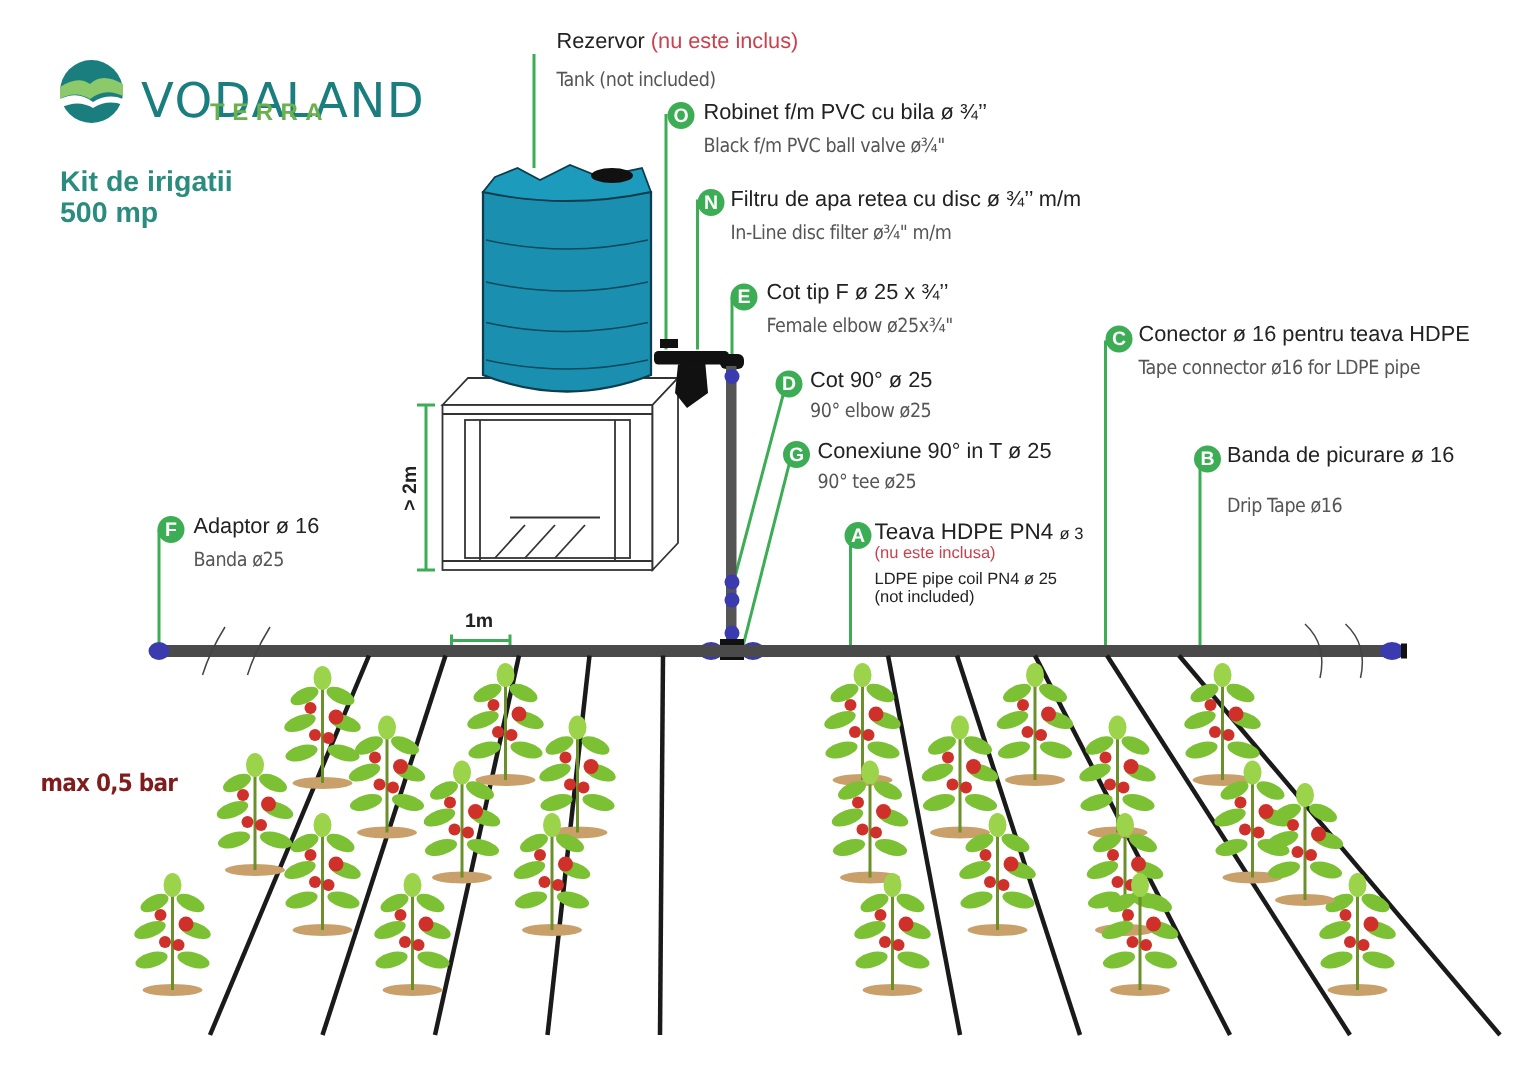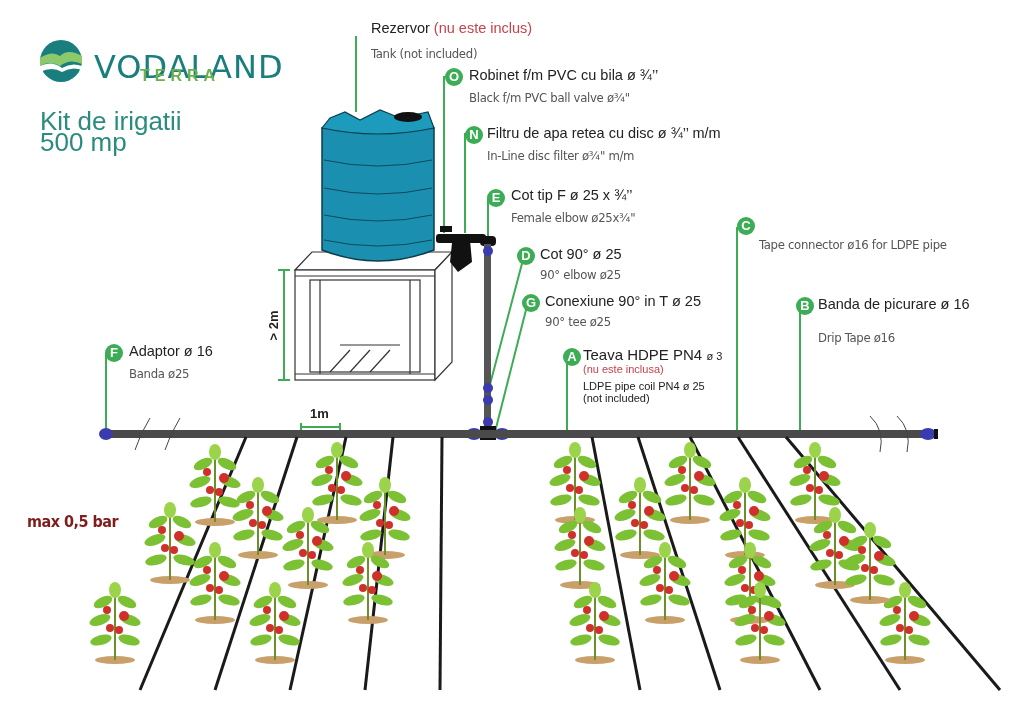--- a/index.html
+++ b/index.html
@@ -5,21 +5,21 @@
   html, body { margin:0; padding:0; background:#ffffff; }
   body { width:1024px; height:720px; position:relative; overflow:hidden; font-family:"Liberation Sans", sans-serif; }
   #scene { position:absolute; left:0; top:0; width:1024px; height:720px; }
   .lbl { position:absolute; white-space:nowrap; }
   .ro { font-size:14.5px; color:#222; font-family:"Liberation Sans", sans-serif; }
   .en { font-size:13px; color:#555; font-family:"DejaVu Sans", sans-serif; font-stretch:condensed; letter-spacing:-0.3px; }
   .red { color:#c8414c; }
   .badge { position:absolute; width:18px; height:18px; border-radius:50%; background:#3cac55; color:#fff; font-weight:bold; font-size:13px; text-align:center; line-height:18px; font-family:"Liberation Sans", sans-serif; }
   .logo-text { position:absolute; left:94px; top:48px; font-size:32px; letter-spacing:1px; color:#1b7e7e; font-family:"DejaVu Sans", sans-serif; font-weight:normal; }
   .logo-sub { position:absolute; left:140px; top:67px; font-size:16px; letter-spacing:5px; color:#6ab04c; font-weight:bold; font-family:"Liberation Sans", sans-serif; }
-  .kit { position:absolute; left:40px; top:111px; font-size:26px; line-height:21px; font-weight:normal; color:#2a8c7e; font-family:"Liberation Sans", sans-serif; }
+  .kit { position:absolute; left:40px; top:111px; font-size:19px; line-height:21px; font-weight:bold; color:#2a8c7e; font-family:"Liberation Sans", sans-serif; }
   .pressure { position:absolute; left:27px; top:512px; font-size:16px; font-weight:bold; color:#7f1d1d; font-family:"DejaVu Sans", sans-serif; font-stretch:condensed; letter-spacing:-0.5px; }
   .dim { position:absolute; font-size:13px; font-weight:bold; color:#222; }
 </style>
 </head>
 <body>
 
 <svg id="scene" viewBox="0 0 1024 720" xmlns="http://www.w3.org/2000/svg">
 
   <g>
     <circle cx="61" cy="61" r="21" fill="#1b7e7e"></circle>
@@ -588,21 +588,22 @@
 </div>
 
 <div class="badge" style="left: 487px; top: 189px; background: rgb(60, 172, 85);">E</div>
 <div class="lbl" style="left:511px;top:187px;">
   <div class="ro">Cot tip F ø 25 x ¾’’</div>
   <div class="en" style="margin-top:7px;">Female elbow ø25x¾"</div>
 </div>
 
 <div class="badge" style="left: 737px; top: 217px; background: rgb(60, 172, 85);">C</div>
 <div class="lbl" style="left:759px;top:215px;">
-  <div class="en" style="margin-top:22px;">Tape connector ø16 for LDPE pipe</div>
+  <div class="ro">Conector ø 16 pentru teava HDPE</div>
+  <div class="en" style="margin-top:7px;">Tape connector ø16 for LDPE pipe</div>
 </div>
 
 <div class="badge" style="left: 517px; top: 247px; background: rgb(60, 172, 85);">D</div>
 <div class="lbl" style="left:540px;top:246px;">
   <div class="ro">Cot 90° ø 25</div>
   <div class="en" style="margin-top:5px;">90° elbow ø25</div>
 </div>
 
 <div class="badge" style="left: 522px; top: 294px; background: rgb(60, 172, 85);">G</div>
 <div class="lbl" style="left:545px;top:293px;">

